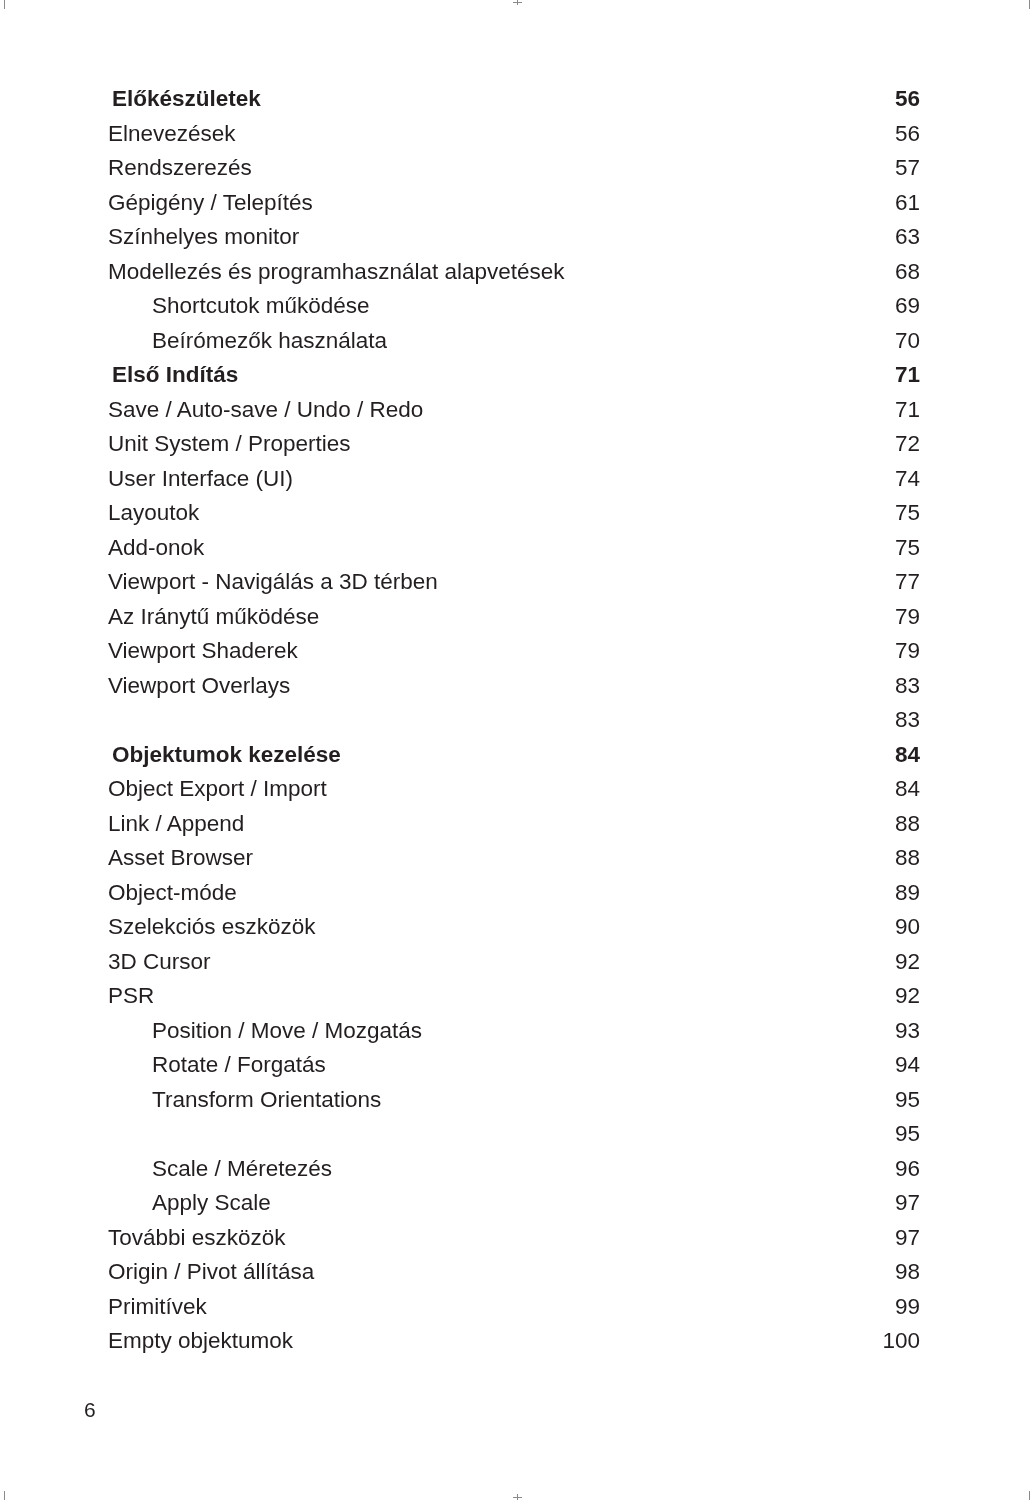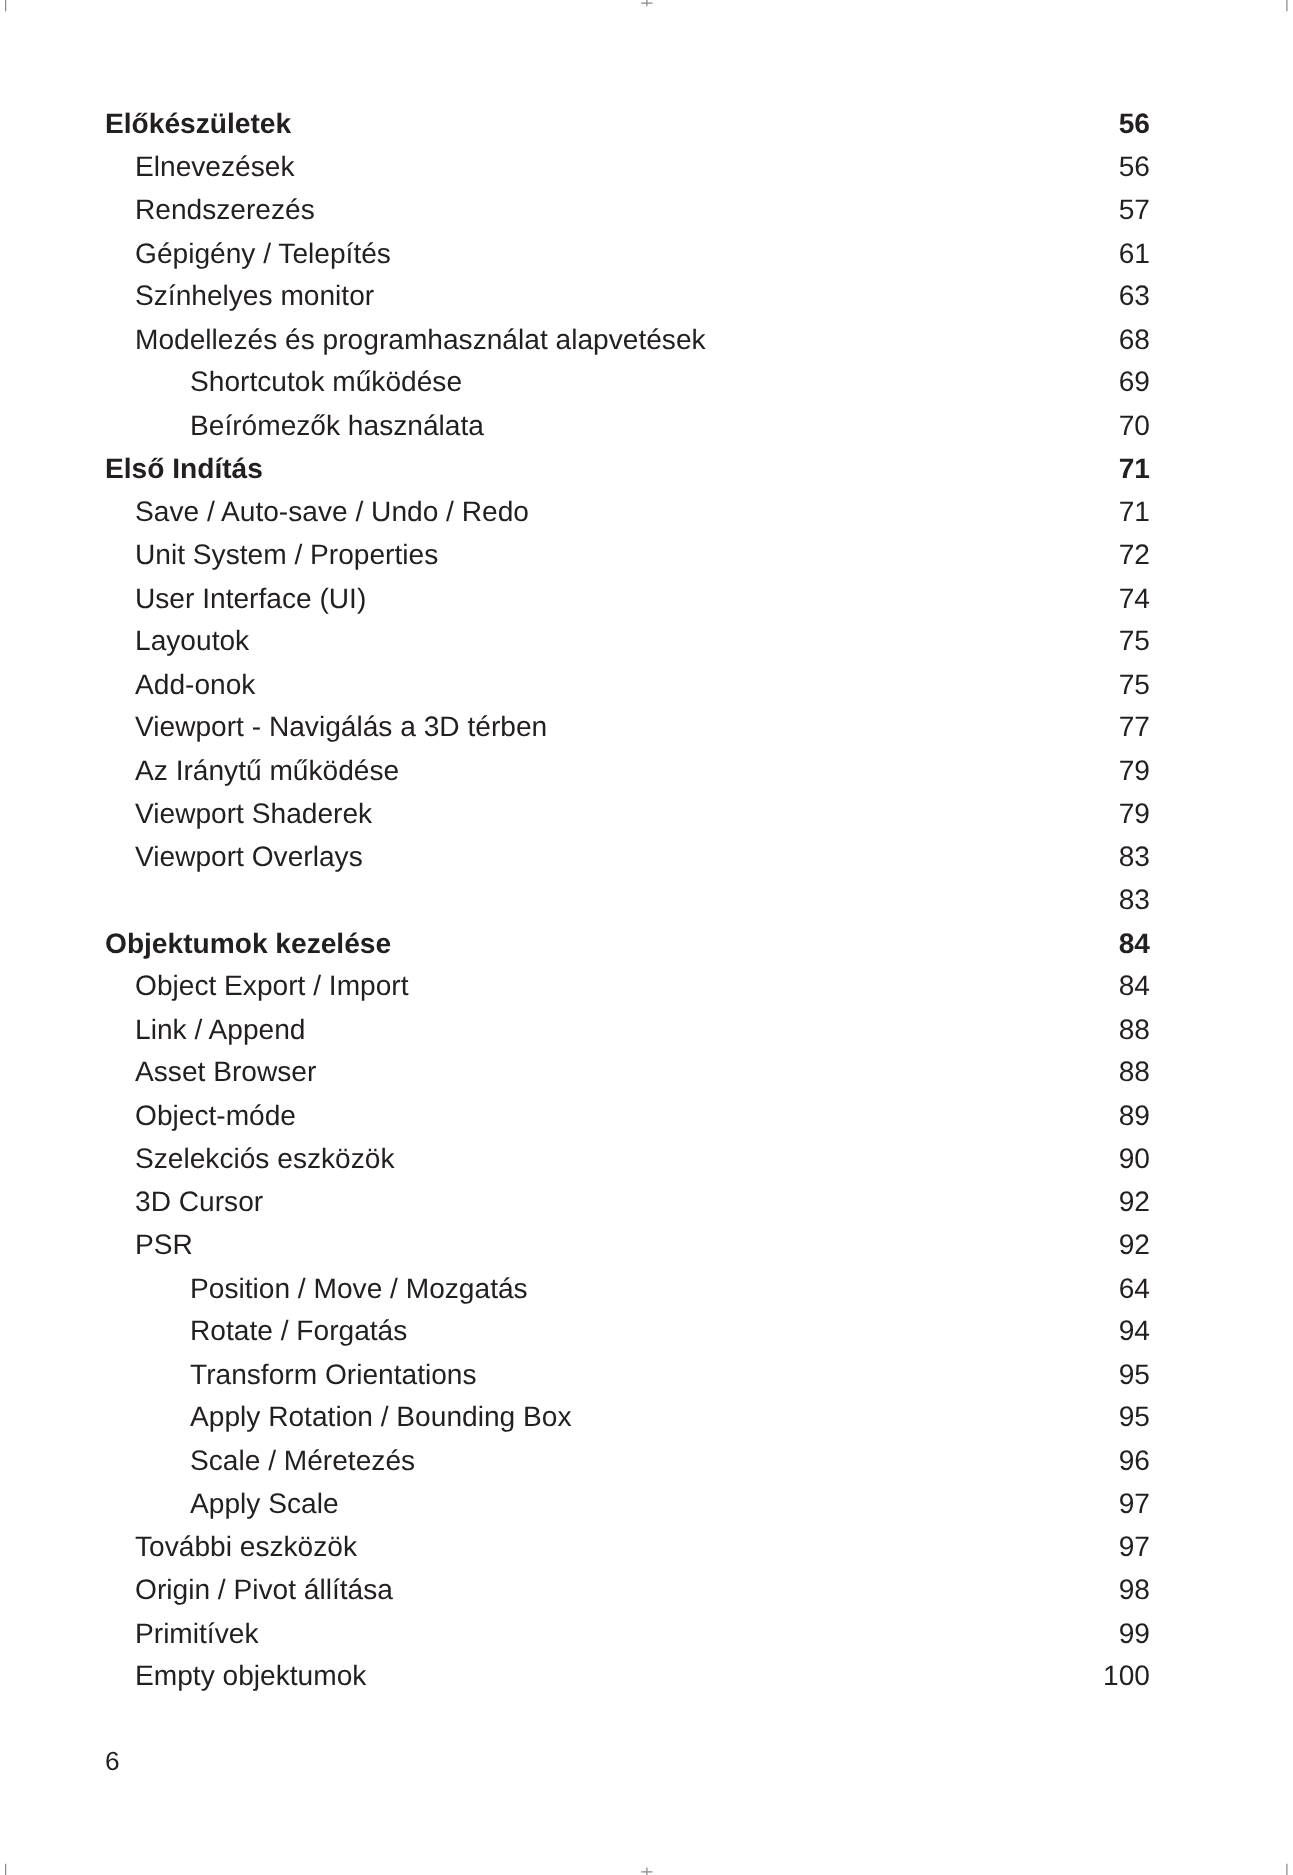--- a/index.html
+++ b/index.html
@@ -10,21 +10,21 @@
   .crop { position: absolute; background: #8a8a8a; }
   .crop.v { width: 1px; height: 9px; }
   .crop.h { width: 9px; height: 1px; }
   #toc { position: absolute; left: 84px; top: 82px; width: 836px; }
   .row {
     position: relative; height: 34.5px; line-height: 34.5px;
     font-size: 22.5px; white-space: nowrap;
   }
   .row .title { position: absolute; left: 0; top: 0; }
   .row .page { position: absolute; right: 0; top: 0; text-align: center; }
-  .row.l0 { font-weight: bold; }
+  .row.l0 { font-weight: bold; margin-left: 28px; }
   .row.l1 .title { left: 24px; }
   .row.l2 .title { left: 48px; margin-left: 20px; }
   #page-number {
     position: absolute; left: 84px; top: 1398px; font-size: 21px;
   }
 </style>
 </head>
 <body>
 
 <div class="crop v" style="left:4px; top:0;"></div>
@@ -139,32 +139,31 @@
     <div class="row l1">
       <span class="title">3D Cursor</span>
       <span class="page">92</span>
     </div>
     <div class="row l1">
       <span class="title">PSR</span>
       <span class="page">92</span>
     </div>
     <div class="row l2">
       <span class="title">Position / Move / Mozgatás</span>
-      <span class="page">64</span>
+      <span class="page">93</span>
     </div>
     <div class="row l2">
       <span class="title">Rotate / Forgatás</span>
       <span class="page">94</span>
     </div>
     <div class="row l2">
       <span class="title">Transform Orientations</span>
       <span class="page">95</span>
     </div>
     <div class="row l2">
-      <span class="title">Apply Rotation / Bounding Box</span>
       <span class="page">95</span>
     </div>
     <div class="row l2">
       <span class="title">Scale / Méretezés</span>
       <span class="page">96</span>
     </div>
     <div class="row l2">
       <span class="title">Apply Scale</span>
       <span class="page">97</span>
     </div>

